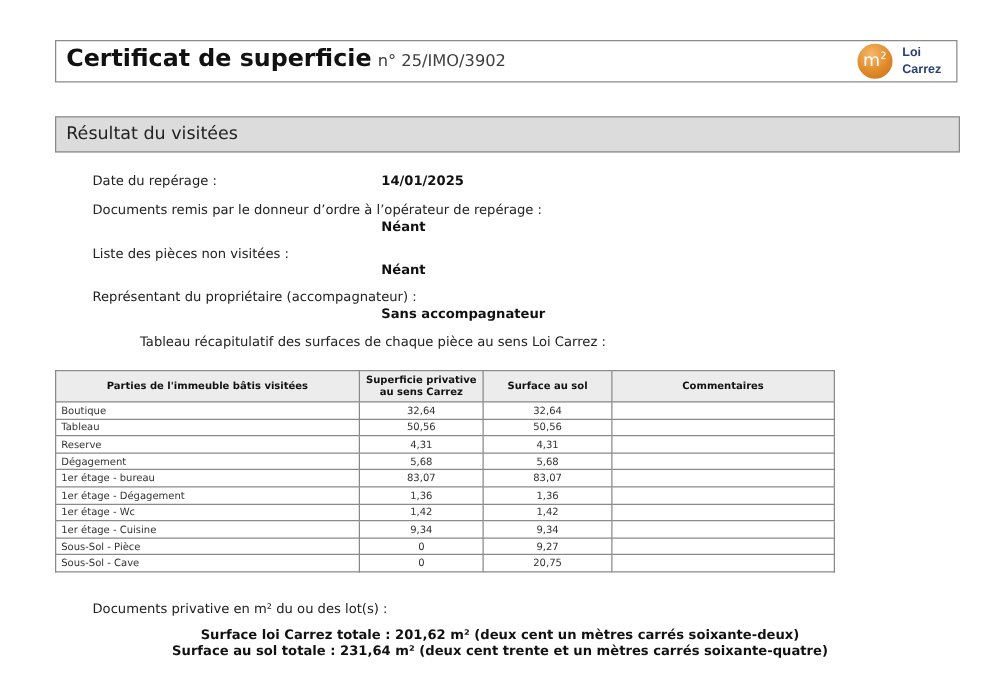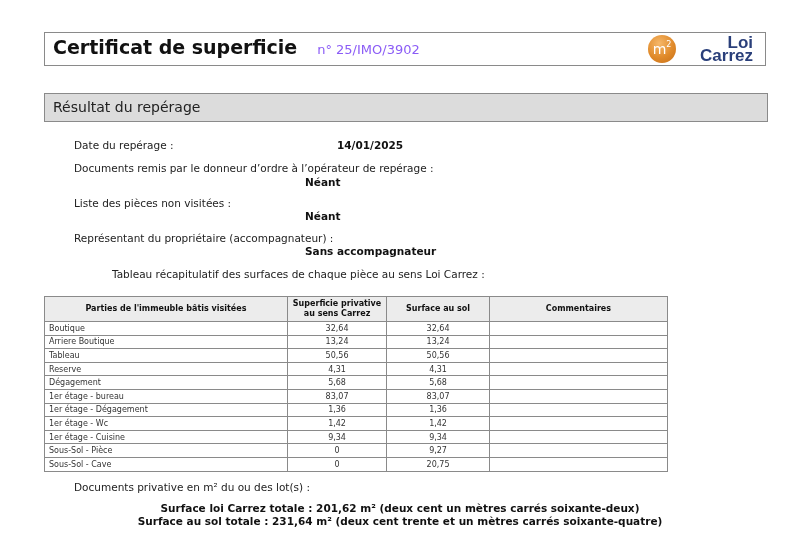--- a/index.html
+++ b/index.html
@@ -10,35 +10,35 @@
     .header-box {
       position: absolute; left: 44px; top: 32px; width: 722px; height: 34px;
       border: 1px solid #8a8a8a; box-sizing: border-box; background: #fff;
     }
     .title {
       position: absolute; left: 8px; top: 3px;
       font-family: "DejaVu Sans", sans-serif; font-weight: bold; font-size: 19px; color: #111;
       white-space: nowrap;
     }
     .cert-number {
-      font-weight: normal; font-size: 13px; margin-left: 20px; color: #8b5cf6; text-align: right;
+      font-weight: normal; font-size: 13px; margin-left: 5px; color: #404040; text-align: right;
     }
     .logo {
       position: absolute; right: 12px; top: 1px; height: 30px; display: flex; align-items: center;
     }
     .logo-circle {
       width: 28px; height: 28px; border-radius: 50%;
       background: radial-gradient(circle at 40% 30%, #f6b86a 0%, #e08a2a 55%, #c76f17 100%);
       color: #fff; font-size: 14px; display: flex; align-items: center; justify-content: center;
       font-family: "DejaVu Sans", sans-serif; position: relative;
     }
     .logo-circle sup { font-size: 8px; position: relative; top: -5px; }
     .logo-text {
-      margin-left: 24px; font-family: "Liberation Sans", sans-serif; font-weight: bold;
-      font-size: 17px; color: #2a3f7a; line-height: 13px; text-align: right;
+      margin-left: 8px; font-family: "Liberation Sans", sans-serif; font-weight: bold;
+      font-size: 10px; color: #2a3f7a; line-height: 13px; text-align: left;
     }
     .section-bar {
       position: absolute; left: 44px; top: 93px; width: 724px; height: 29px;
       background: #dcdcdc; border: 1px solid #8a8a8a; box-sizing: border-box;
     }
     .section-title {
       position: absolute; left: 8px; top: 5px; font-size: 14px; color: #222;
       font-family: "DejaVu Sans", sans-serif;
     }
     .info-label {
@@ -81,25 +81,25 @@
         <sup>2</sup>
     </div>
     <div class="logo-text">
       <div>Loi</div>
       <div>Carrez</div>
     </div>
   </div>
 </div>
 
 <div class="section-bar">
-  <div class="section-title">Résultat du repérage</div>
+  <div class="section-title">Résultat du visitées</div>
 </div>
 
 <div class="info-label" style="top:139px;">Date du repérage :</div>
-<div class="info-value" style="top:139px;margin-left:32px;">14/01/2025</div>
+<div class="info-value" style="top:139px;">14/01/2025</div>
 
 <div class="info-label" style="top:162px;">Documents remis par le donneur d’ordre à l’opérateur de repérage :</div>
 <div class="info-value" style="top:176px;">Néant</div>
 
 <div class="info-label" style="top:197px;">Liste des pièces non visitées :</div>
 <div class="info-value" style="top:210px;">Néant</div>
 
 <div class="info-label" style="top:232px;">Représentant du propriétaire (accompagnateur) :</div>
 <div class="info-value" style="top:245px;text-align:right;">Sans accompagnateur</div>
 
@@ -118,26 +118,20 @@
       <th>Superficie privative au sens Carrez</th>
       <th>Surface au sol</th>
       <th>Commentaires</th>
     </tr>
   </thead>
   <tbody>
     <tr>
       <td>Boutique</td>
       <td class="num">32,64</td>
       <td class="num">32,64</td>
-      <td></td>
-    </tr>
-    <tr>
-      <td>Arriere Boutique</td>
-      <td class="num">13,24</td>
-      <td class="num">13,24</td>
       <td></td>
     </tr>
     <tr>
       <td>Tableau</td>
       <td class="num">50,56</td>
       <td class="num">50,56</td>
       <td></td>
     </tr>
     <tr>
       <td>Reserve</td>

